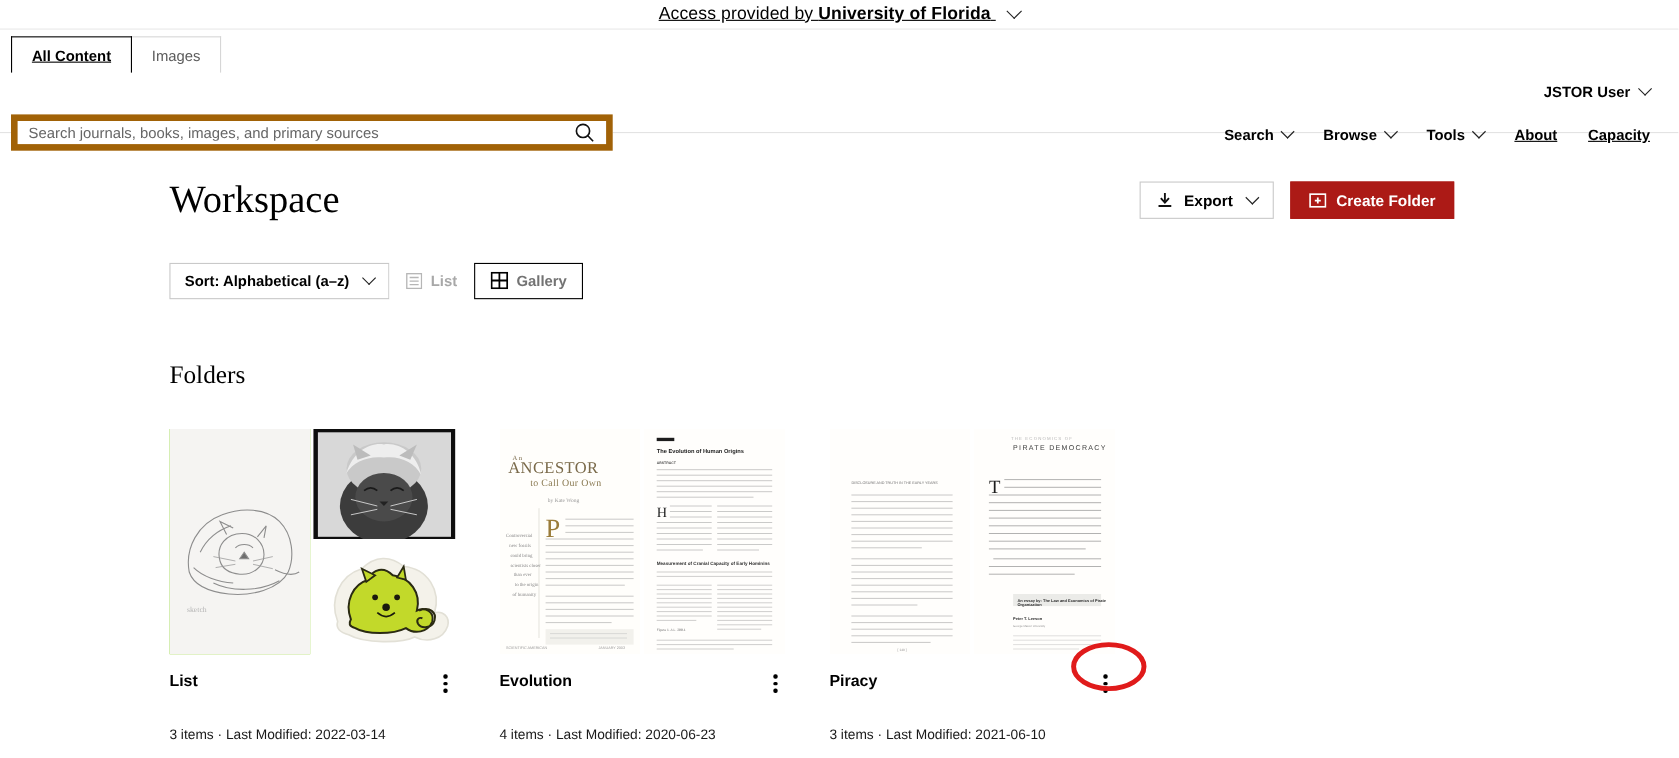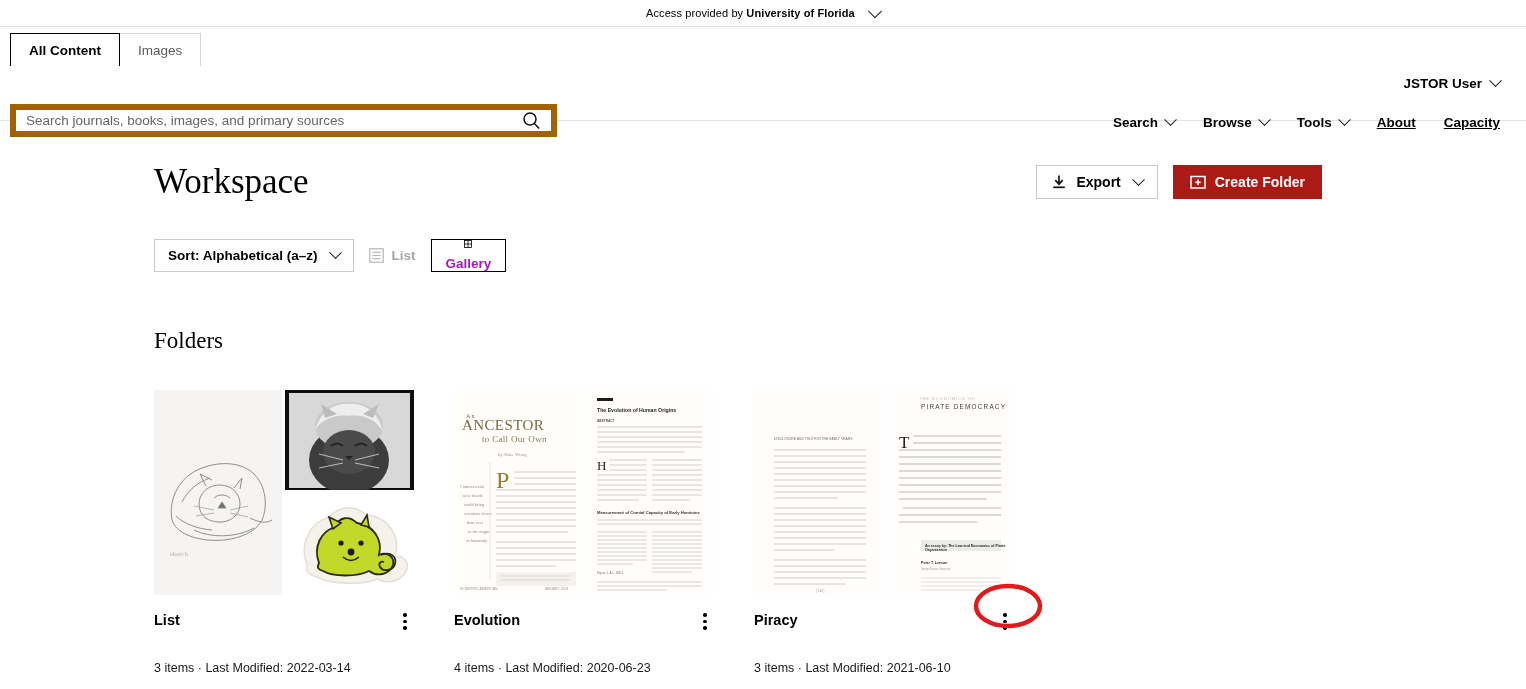--- a/index.html
+++ b/index.html
@@ -20,23 +20,24 @@
   
   .access-bar {
     height: 26px;
     display: flex;
     align-items: center;
     justify-content: center;
     border-bottom: 1px solid #e3e3e3;
     background: #ffffff;
   }
   .access-text {
-    font-size: 11px;
+    font-size: 16px;
     font-weight: 700;
     letter-spacing: 0.1px;
+    text-decoration: underline;
   }
   .access-text .light { font-weight: 400; }
   .caret {
     display: inline-block;
     margin-left: 12px;
     width: 9px;
     height: 9px;
     border-right: 1.6px solid #222;
     border-bottom: 1.6px solid #222;
     transform: rotate(45deg) translate(-2px, -2px);
@@ -69,20 +70,21 @@
     color: #5c5c5c;
     position: relative;
     z-index: 1;
   }
   .tab.active {
     border: 1.5px solid #000000;
     border-bottom: none;
     color: #000000;
     font-weight: 700;
     z-index: 3;
+    text-decoration: underline;
   }
 
   .search-wrap {
     position: absolute;
     left: 10px;
     top: 77px;
     width: 547px;
     height: 33px;
     border: 6px solid #a16207;
     display: flex;
@@ -238,22 +240,21 @@
     align-items: center;
     gap: 8px;
     background: #fff;
     border: 1px solid transparent;
     cursor: pointer;
     box-sizing: border-box;
     color: #a8a8a8;
   }
   .view-btn.active {
     border: 1.5px solid #000;
-    color: #a21caf;
-    flex-direction: column;
+    color: #737373;
   }
 
   .section-title {
     font-family: "Liberation Serif", serif;
     font-size: 23px;
     font-weight: 400;
     margin: 56px 0 0 0;
   }
 
   

